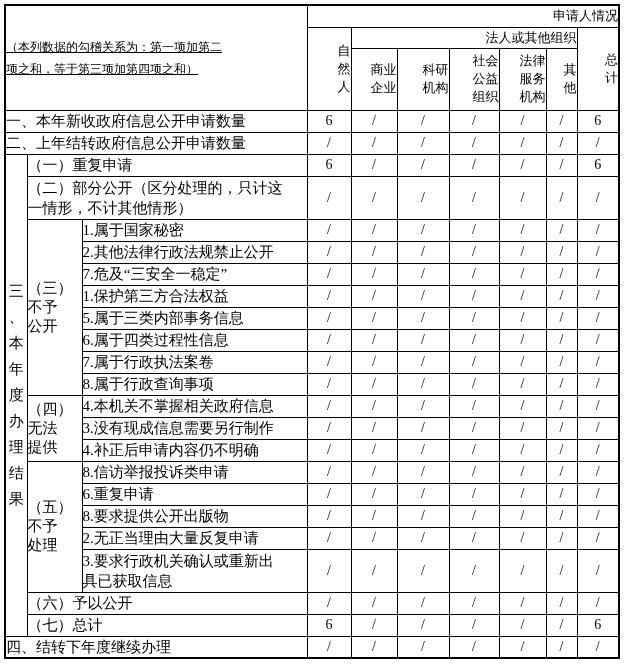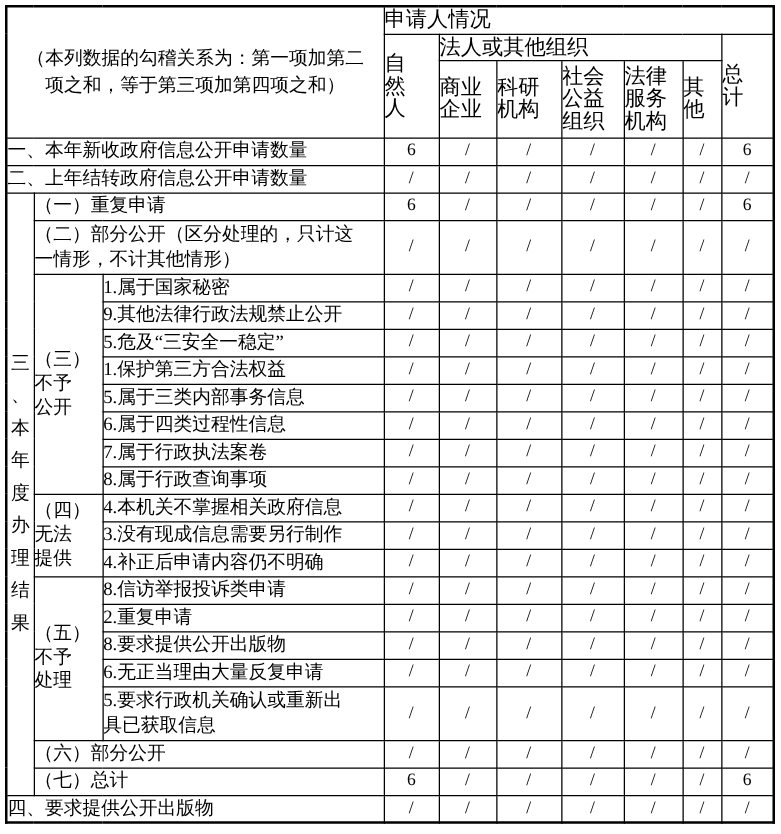--- a/index.html
+++ b/index.html
@@ -26,29 +26,29 @@
   }
   table.report td {
     border: 1px solid #000;
     padding: 0;
     overflow: hidden;
     vertical-align: middle;
     color: #000;
   }
   
   .note {
-    text-align: center;
-    font-size: 15px;
+    font-size: 12px;
     line-height: 22px;
     white-space: pre-line;
     padding: 0 4px;
+    text-decoration: underline;
   }
   .hdr {
-    text-align: left;
-    font-size: 17px;
+    text-align: right;
+    font-size: 13px;
     line-height: 18px;
     white-space: pre-line;
     padding: 0 1px;
   }
   
   .lbl {
     text-align: left;
     font-size: 15px;
     line-height: 20px;
     white-space: pre-line;
@@ -183,31 +183,31 @@
           <td colspan="1" class="lbl lv2">1.属于国家秘密</td>
           <td class="val">/</td>
           <td class="val">/</td>
           <td class="val">/</td>
           <td class="val">/</td>
           <td class="val">/</td>
           <td class="val">/</td>
           <td class="val">/</td>
         </tr>
         <tr class="std">
-          <td colspan="1" class="lbl lv2">9.其他法律行政法规禁止公开</td>
-          <td class="val">/</td>
-          <td class="val">/</td>
-          <td class="val">/</td>
-          <td class="val">/</td>
-          <td class="val">/</td>
-          <td class="val">/</td>
-          <td class="val">/</td>
-        </tr>
-        <tr class="std">
-          <td colspan="1" class="lbl lv2">5.危及“三安全一稳定”</td>
+          <td colspan="1" class="lbl lv2">2.其他法律行政法规禁止公开</td>
+          <td class="val">/</td>
+          <td class="val">/</td>
+          <td class="val">/</td>
+          <td class="val">/</td>
+          <td class="val">/</td>
+          <td class="val">/</td>
+          <td class="val">/</td>
+        </tr>
+        <tr class="std">
+          <td colspan="1" class="lbl lv2">7.危及“三安全一稳定”</td>
           <td class="val">/</td>
           <td class="val">/</td>
           <td class="val">/</td>
           <td class="val">/</td>
           <td class="val">/</td>
           <td class="val">/</td>
           <td class="val">/</td>
         </tr>
         <tr class="std">
           <td colspan="1" class="lbl lv2">1.保护第三方合法权益</td>
@@ -299,82 +299,82 @@
           <td colspan="1" class="lbl lv2">8.信访举报投诉类申请</td>
           <td class="val">/</td>
           <td class="val">/</td>
           <td class="val">/</td>
           <td class="val">/</td>
           <td class="val">/</td>
           <td class="val">/</td>
           <td class="val">/</td>
         </tr>
         <tr class="std">
-          <td colspan="1" class="lbl lv2">2.重复申请</td>
+          <td colspan="1" class="lbl lv2">6.重复申请</td>
           <td class="val">/</td>
           <td class="val">/</td>
           <td class="val">/</td>
           <td class="val">/</td>
           <td class="val">/</td>
           <td class="val">/</td>
           <td class="val">/</td>
         </tr>
         <tr class="std">
           <td colspan="1" class="lbl lv2">8.要求提供公开出版物</td>
           <td class="val">/</td>
           <td class="val">/</td>
           <td class="val">/</td>
           <td class="val">/</td>
           <td class="val">/</td>
           <td class="val">/</td>
           <td class="val">/</td>
         </tr>
         <tr class="std">
-          <td colspan="1" class="lbl lv2">6.无正当理由大量反复申请</td>
+          <td colspan="1" class="lbl lv2">2.无正当理由大量反复申请</td>
           <td class="val">/</td>
           <td class="val">/</td>
           <td class="val">/</td>
           <td class="val">/</td>
           <td class="val">/</td>
           <td class="val">/</td>
           <td class="val">/</td>
         </tr>
         <tr class="tall">
-          <td colspan="1" class="lbl lv2">5.要求行政机关确认或重新出
+          <td colspan="1" class="lbl lv2">3.要求行政机关确认或重新出
 具已获取信息</td>
           <td class="val">/</td>
           <td class="val">/</td>
           <td class="val">/</td>
           <td class="val">/</td>
           <td class="val">/</td>
           <td class="val">/</td>
           <td class="val">/</td>
         </tr>
         <tr class="std">
-          <td colspan="2" class="lbl lv1">（六）部分公开</td>
+          <td colspan="2" class="lbl lv1">（六）予以公开</td>
           <td class="val">/</td>
           <td class="val">/</td>
           <td class="val">/</td>
           <td class="val">/</td>
           <td class="val">/</td>
           <td class="val">/</td>
           <td class="val">/</td>
         </tr>
         <tr class="std">
           <td colspan="2" class="lbl lv1">（七）总计</td>
           <td class="val">6</td>
           <td class="val">/</td>
           <td class="val">/</td>
           <td class="val">/</td>
           <td class="val">/</td>
           <td class="val">/</td>
           <td class="val">6</td>
         </tr>
         <tr class="std">
-          <td colspan="3" class="lbl lv0">四、要求提供公开出版物</td>
+          <td colspan="3" class="lbl lv0">四、结转下年度继续办理</td>
           <td class="val">/</td>
           <td class="val">/</td>
           <td class="val">/</td>
           <td class="val">/</td>
           <td class="val">/</td>
           <td class="val">/</td>
           <td class="val">/</td>
         </tr>
       </tbody>
   </table>

